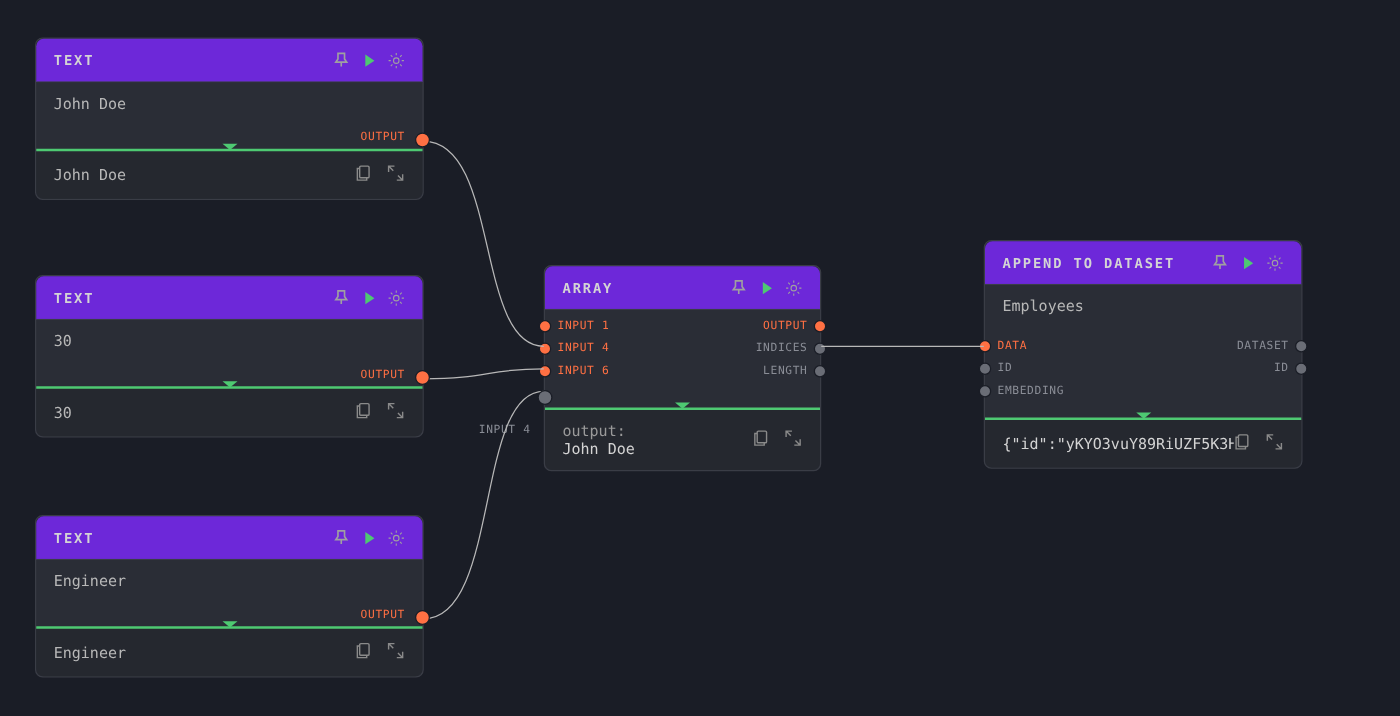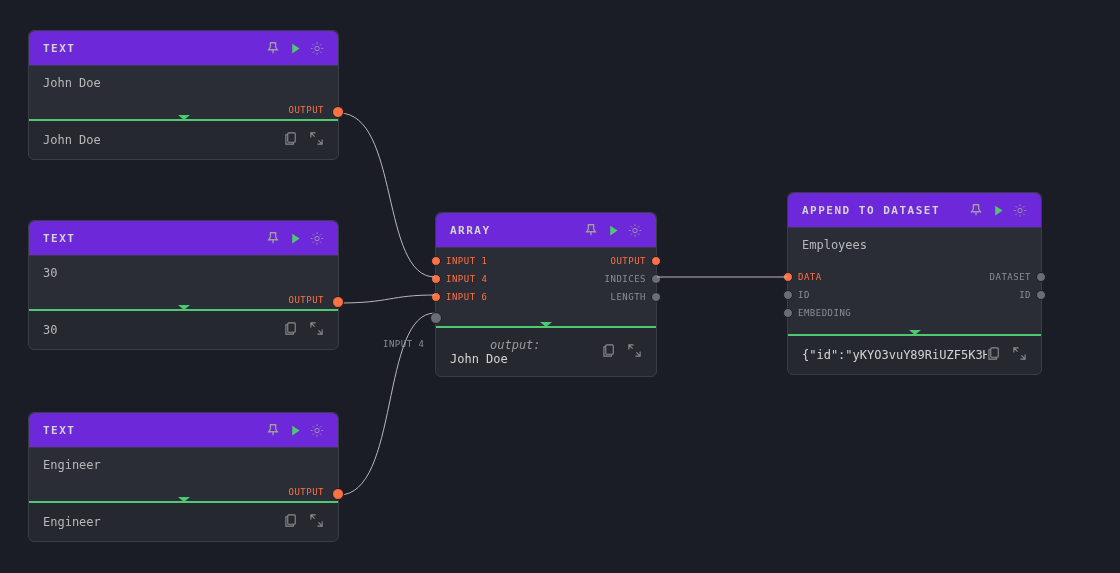--- a/index.html
+++ b/index.html
@@ -148,23 +148,21 @@
     margin-top: 28px;
   }
   .wire {
     position: absolute;
     top: 0; left: 0;
     pointer-events: none;
     z-index: 1;
   }
   .footer-text { flex: 1; }
   .footer-text .label-italic {
-    font-style: italic;
     color: #9a9a9a;
-    margin-left: 40px;
   }
   .footer-text .label-line2 {
     color: #d4d4d4;
   }
 </style>
 </head>
 <body>
 
 <div class="canvas">
 

